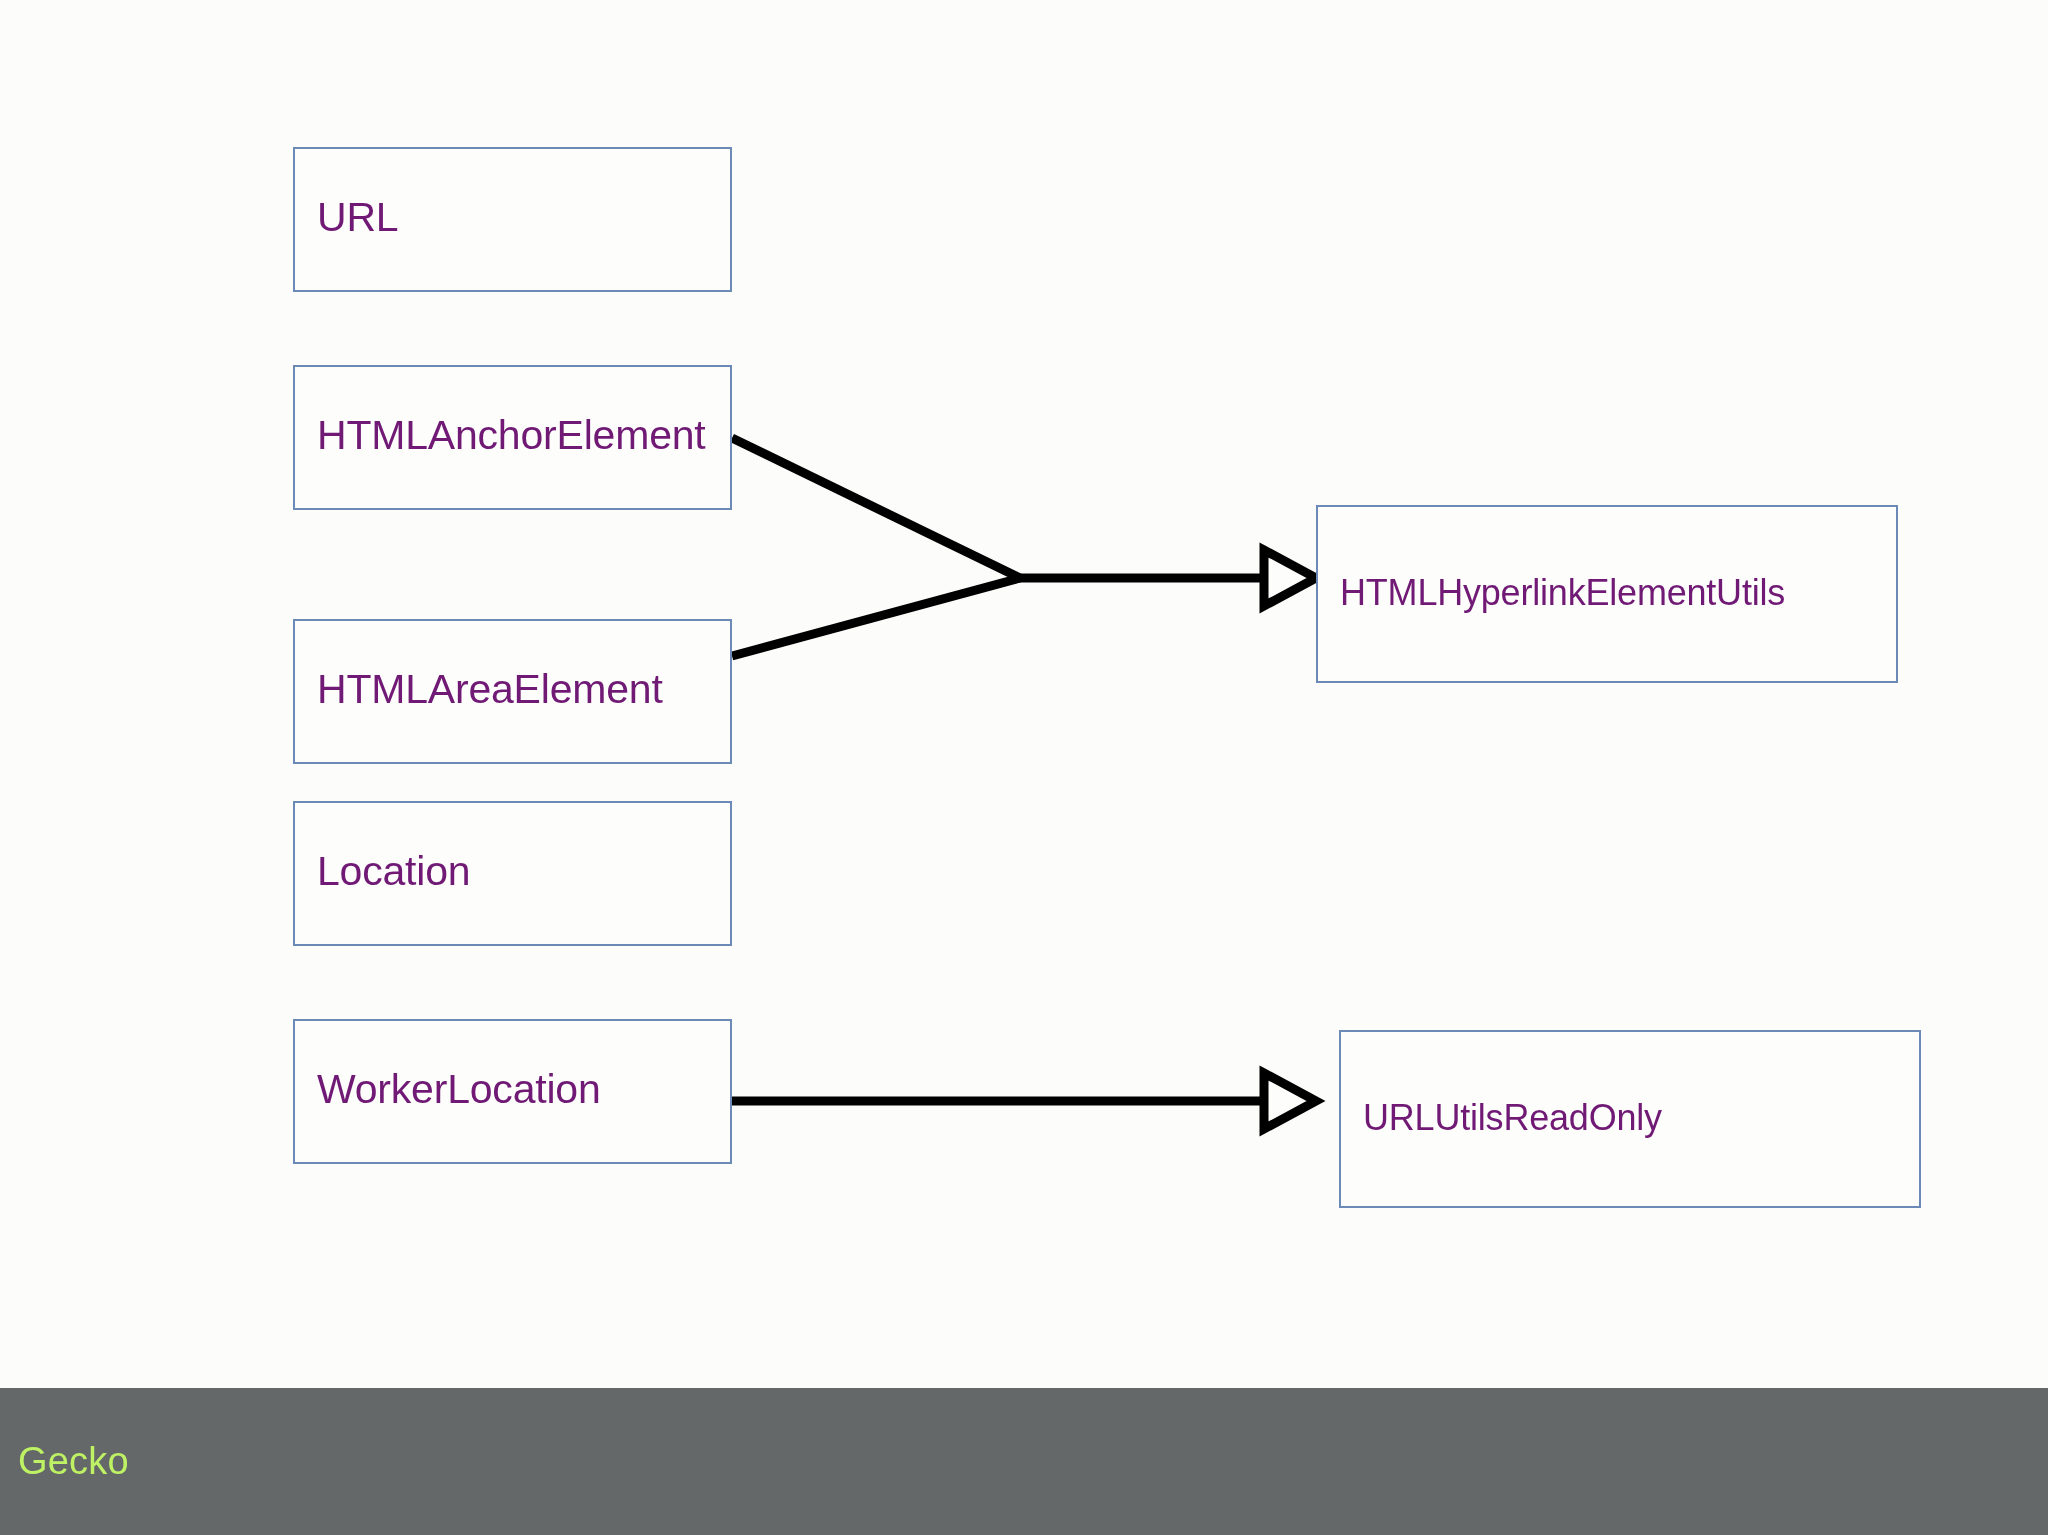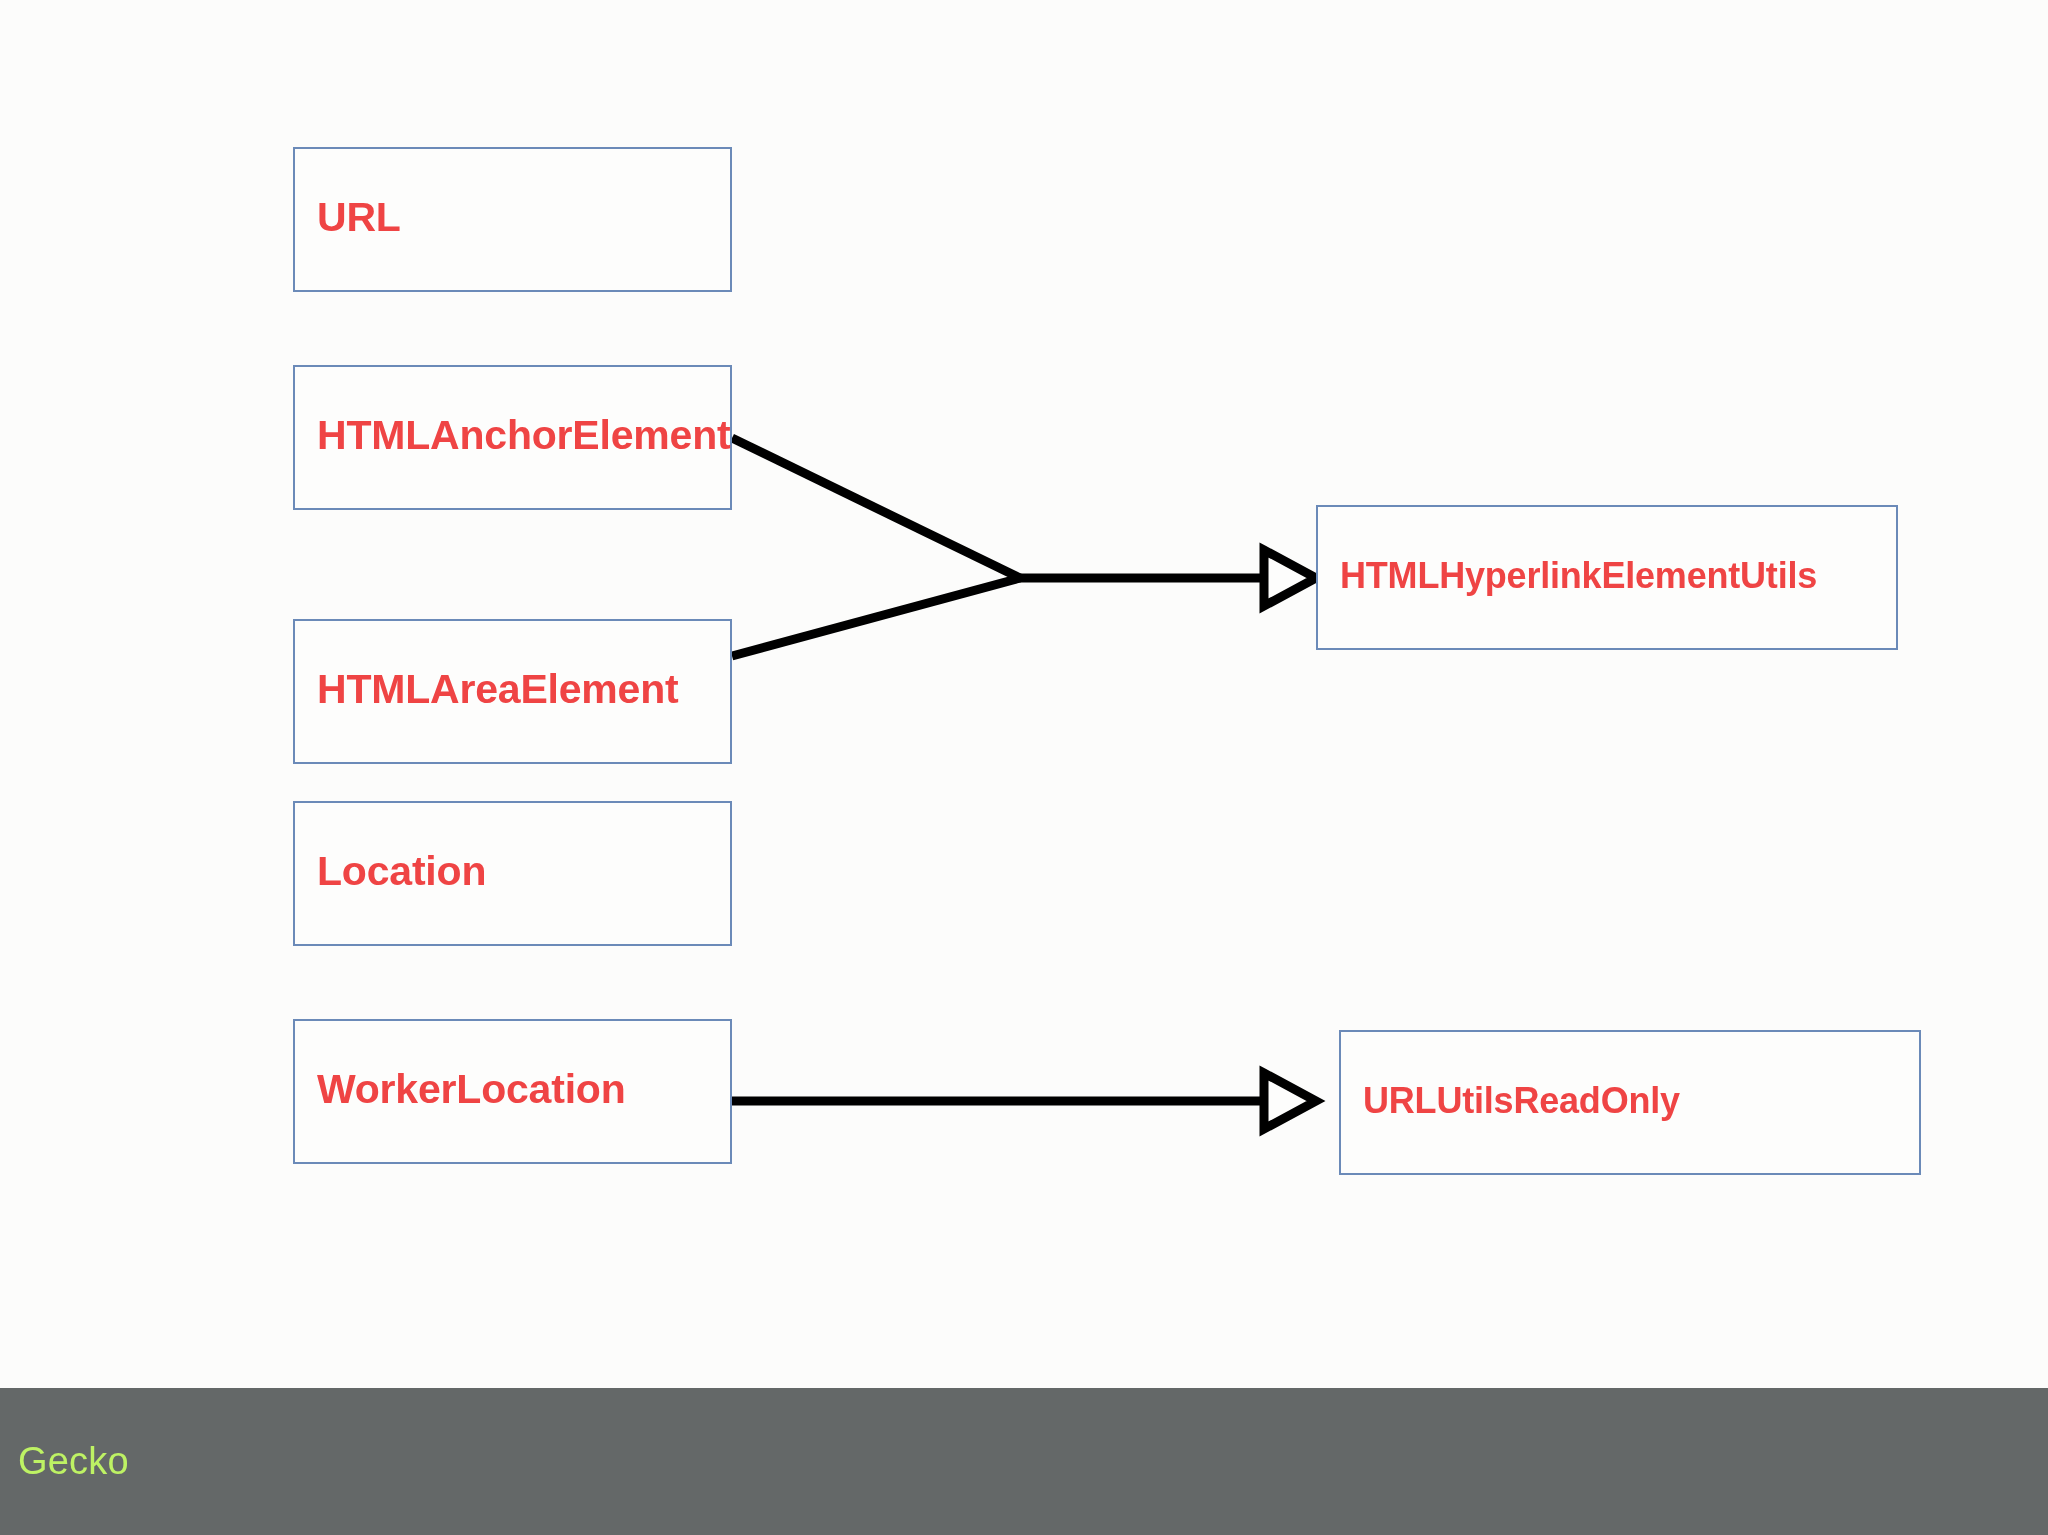--- a/index.html
+++ b/index.html
@@ -40,43 +40,43 @@
   .class-box {
     position: absolute;
     box-sizing: border-box;
     border: 2px solid #6b8ab8;
     background: #fdfdfc;
     display: flex;
     align-items: center;
   }
   .class-box .class-name {
     display: block;
-    color: #ef4444;
-    font-weight: bold;
+    color: #701a75;
+    font-weight: normal;
     letter-spacing: -0.2px;
     white-space: nowrap;
   }
 
   
   .col-left {
     left: 293px;
     width: 439px;
     height: 145px;
   }
   .col-left .class-name {
     font-size: 41px;
     padding-left: 22px;
     margin-top: -4px;
   }
 
   
   .col-right {
     left: 1316px;
     width: 582px;
-    height: 145px;
+    height: 178px;
   }
   .col-right .class-name {
     font-size: 36px;
     padding-left: 22px;
     margin-top: -3px;
   }
 
   #box-url              { top: 147px; }
   #box-htmlanchorelement{ top: 365px; }
   #box-htmlareaelement  { top: 583px; margin-top: 36px; }

